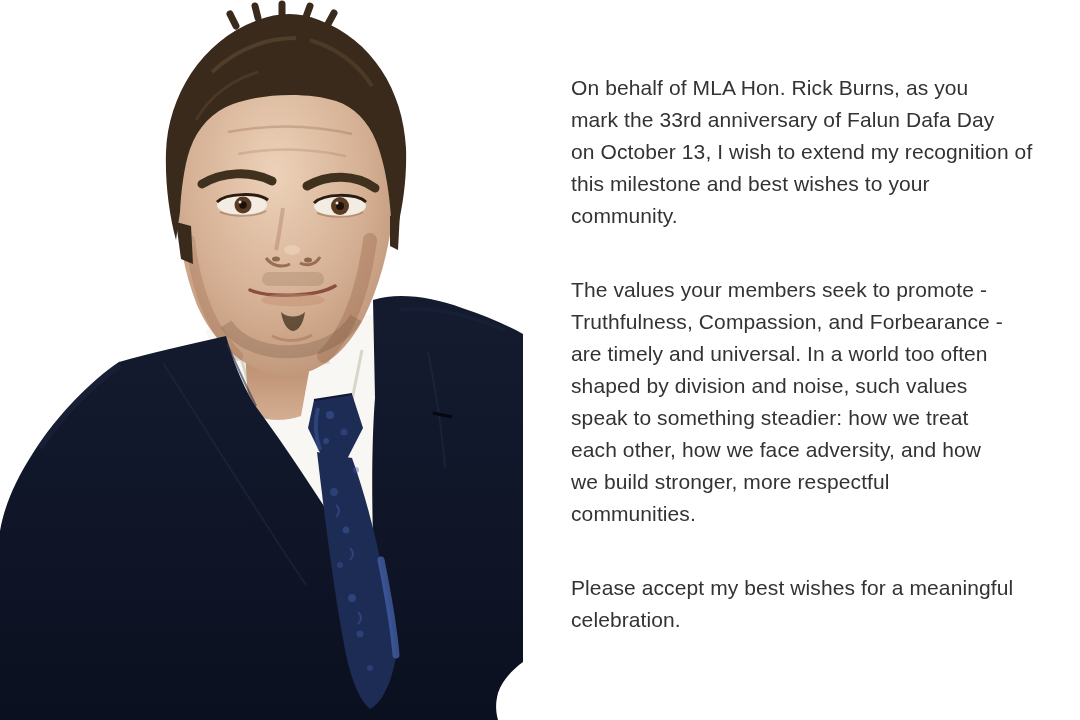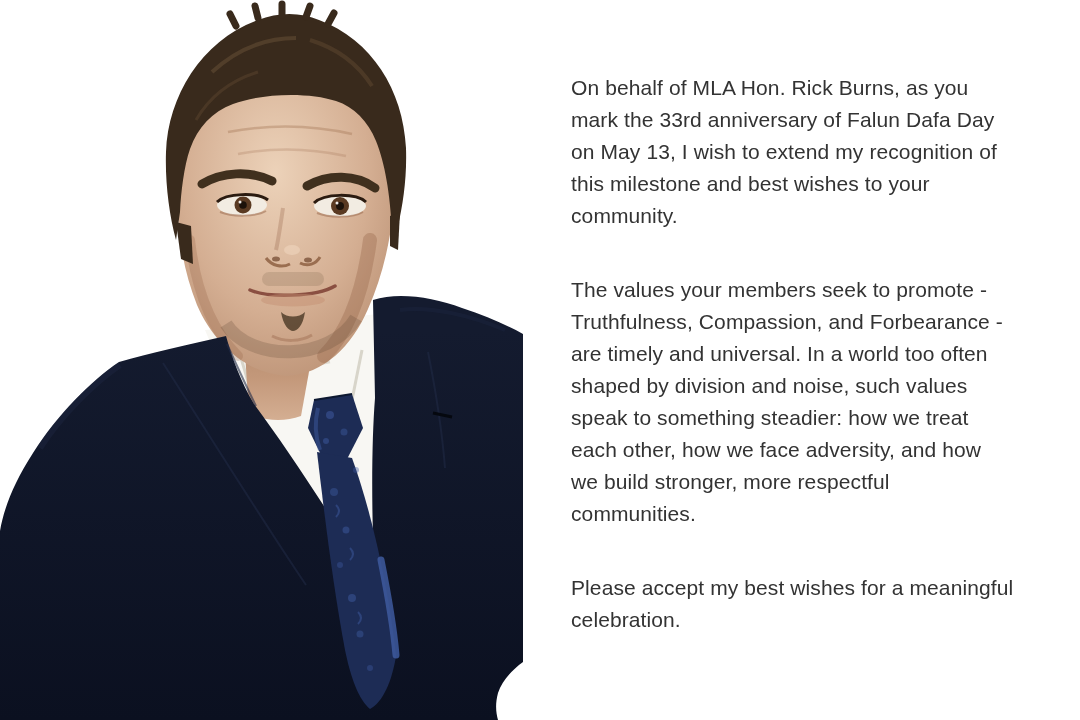--- a/index.html
+++ b/index.html
@@ -148,21 +148,21 @@
           <circle cx="370" cy="668" r="3" opacity="0.4"></circle>
         </g>
         <path d="M 336 505 q 6 6 0 12 M 350 548 q 6 6 0 12 M 358 612 q 6 6 0 12" stroke="var(--tie-highlight)" stroke-width="2" fill="none" opacity="0.5"></path>
       </g>
     </svg>
   </figure>
 
   <div class="message">
     <p>On behalf of MLA Hon. Rick Burns, as you
 mark the 33rd anniversary of Falun Dafa Day
-on May 13, I wish to extend my recognition of
+on October 13, I wish to extend my recognition of
 this milestone and best wishes to your
 community.</p>
     <p>The values your members seek to promote -
 Truthfulness, Compassion, and Forbearance -
 are timely and universal. In a world too often
 shaped by division and noise, such values
 speak to something steadier: how we treat
 each other, how we face adversity, and how
 we build stronger, more respectful
 communities.</p>

